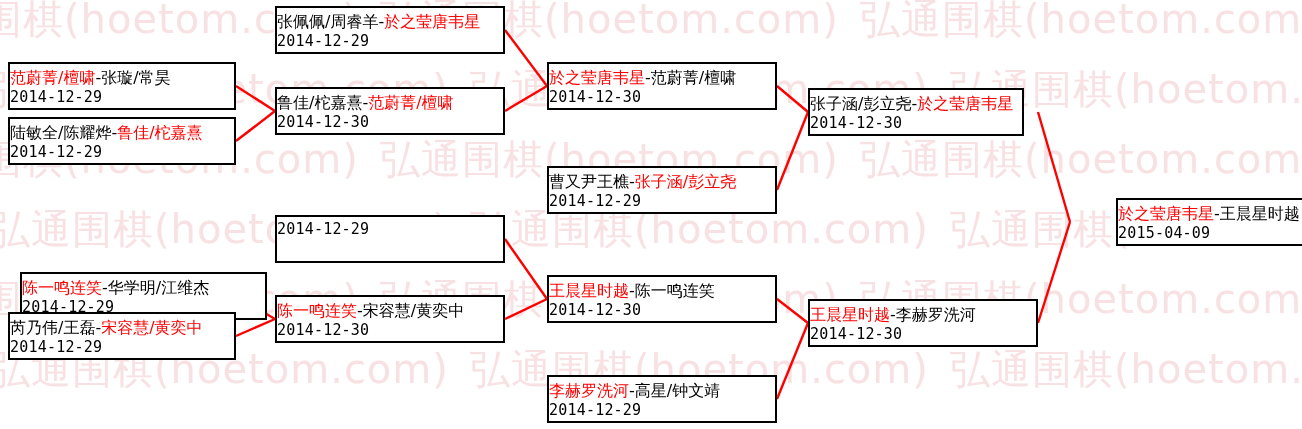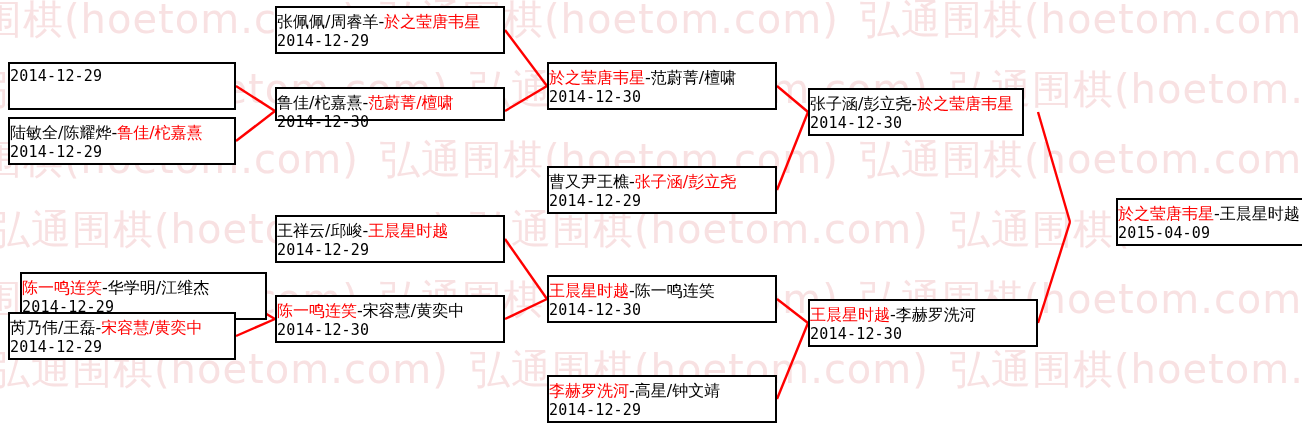--- a/index.html
+++ b/index.html
@@ -81,44 +81,44 @@
       <line x1="505" y1="319" x2="547" y2="299" stroke="#ff0000" stroke-width="2.4"></line>
       <line x1="777" y1="86" x2="808" y2="112" stroke="#ff0000" stroke-width="2.4"></line>
       <line x1="777" y1="190" x2="808" y2="112" stroke="#ff0000" stroke-width="2.4"></line>
       <line x1="777" y1="299" x2="808" y2="323" stroke="#ff0000" stroke-width="2.4"></line>
       <line x1="777" y1="399" x2="808" y2="323" stroke="#ff0000" stroke-width="2.4"></line>
       <line x1="1038" y1="112" x2="1070" y2="222" stroke="#ff0000" stroke-width="2.4"></line>
       <line x1="1038" y1="323" x2="1070" y2="222" stroke="#ff0000" stroke-width="2.4"></line>
     </svg>
   <div id="boxes">
       <div class="box" style="left: 8px; top: 62px; width: 228px; height: 48px; border-color: rgb(0, 0, 0);">
+        <span class="players"><span class="win" style="color: rgb(255, 0, 0);">范蔚菁/檀啸</span><span class="sep">-</span><span class="lose" style="color: rgb(0, 0, 0);">张璇/常昊</span></span>
         <span class="date">2014-12-29</span>
       </div>
       <div class="box" style="left: 8px; top: 117px; width: 228px; height: 48px; border-color: rgb(0, 0, 0);">
         <span class="players"><span class="lose" style="color: rgb(0, 0, 0);">陆敏全/陈耀烨</span><span class="sep">-</span><span class="win" style="color: rgb(255, 0, 0);">鲁佳/柁嘉熹</span></span>
         <span class="date">2014-12-29</span>
       </div>
       <div class="box" style="left: 20px; top: 272px; width: 247px; height: 48px; border-color: rgb(0, 0, 0);">
         <span class="players"><span class="win" style="color: rgb(255, 0, 0);">陈一鸣连笑</span><span class="sep">-</span><span class="lose" style="color: rgb(0, 0, 0);">华学明/江维杰</span></span>
         <span class="date">2014-12-29</span>
       </div>
       <div class="box" style="left: 8px; top: 312px; width: 228px; height: 48px; border-color: rgb(0, 0, 0);">
         <span class="players"><span class="lose" style="color: rgb(0, 0, 0);">芮乃伟/王磊</span><span class="sep">-</span><span class="win" style="color: rgb(255, 0, 0);">宋容慧/黄奕中</span></span>
         <span class="date">2014-12-29</span>
       </div>
       <div class="box" style="left: 275px; top: 6px; width: 230px; height: 48px; border-color: rgb(0, 0, 0);">
         <span class="players"><span class="lose" style="color: rgb(0, 0, 0);">张佩佩/周睿羊</span><span class="sep">-</span><span class="win" style="color: rgb(255, 0, 0);">於之莹唐韦星</span></span>
         <span class="date">2014-12-29</span>
       </div>
-      <div class="box" style="left: 275px; top: 87px; width: 230px; height: 34px; border-color: rgb(0, 0, 0);">
+      <div class="box" style="left: 275px; top: 87px; width: 230px; height: 48px; border-color: rgb(0, 0, 0);">
         <span class="players"><span class="lose" style="color: rgb(0, 0, 0);">鲁佳/柁嘉熹</span><span class="sep">-</span><span class="win" style="color: rgb(255, 0, 0);">范蔚菁/檀啸</span></span>
         <span class="date">2014-12-30</span>
       </div>
       <div class="box" style="left: 275px; top: 215px; width: 230px; height: 48px; border-color: rgb(0, 0, 0);">
-        <span class="players"><span class="lose" style="color: rgb(0, 0, 0);">王祥云/邱峻</span><span class="sep">-</span><span class="win" style="color: rgb(255, 0, 0);">王晨星时越</span></span>
         <span class="date">2014-12-29</span>
       </div>
       <div class="box" style="left: 275px; top: 295px; width: 230px; height: 48px; border-color: rgb(0, 0, 0);">
         <span class="players"><span class="win" style="color: rgb(255, 0, 0);">陈一鸣连笑</span><span class="sep">-</span><span class="lose" style="color: rgb(0, 0, 0);">宋容慧/黄奕中</span></span>
         <span class="date">2014-12-30</span>
       </div>
       <div class="box" style="left: 547px; top: 62px; width: 230px; height: 48px; border-color: rgb(0, 0, 0);">
         <span class="players"><span class="win" style="color: rgb(255, 0, 0);">於之莹唐韦星</span><span class="sep">-</span><span class="lose" style="color: rgb(0, 0, 0);">范蔚菁/檀啸</span></span>
         <span class="date">2014-12-30</span>
       </div>

